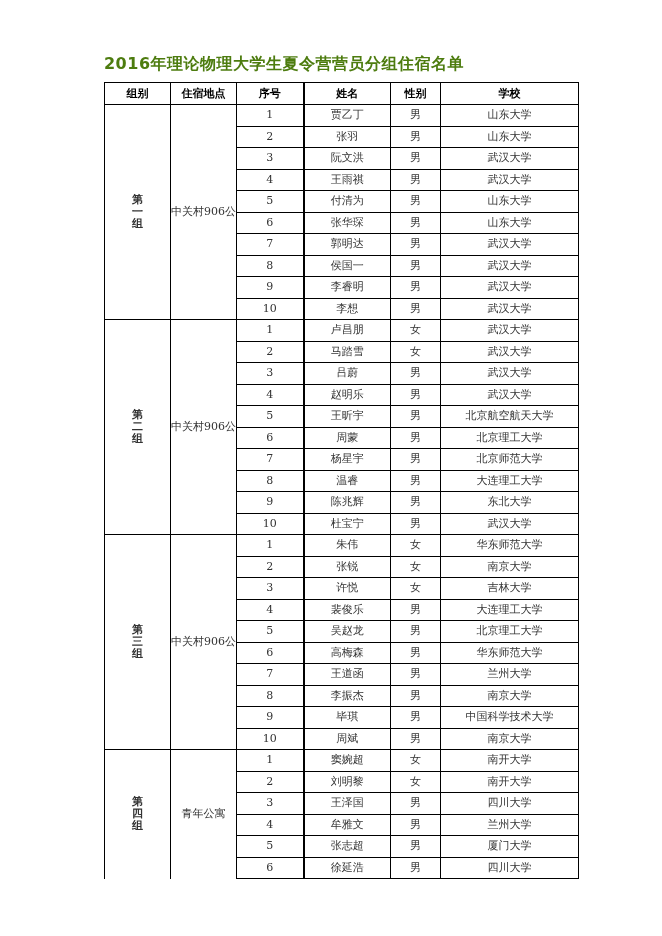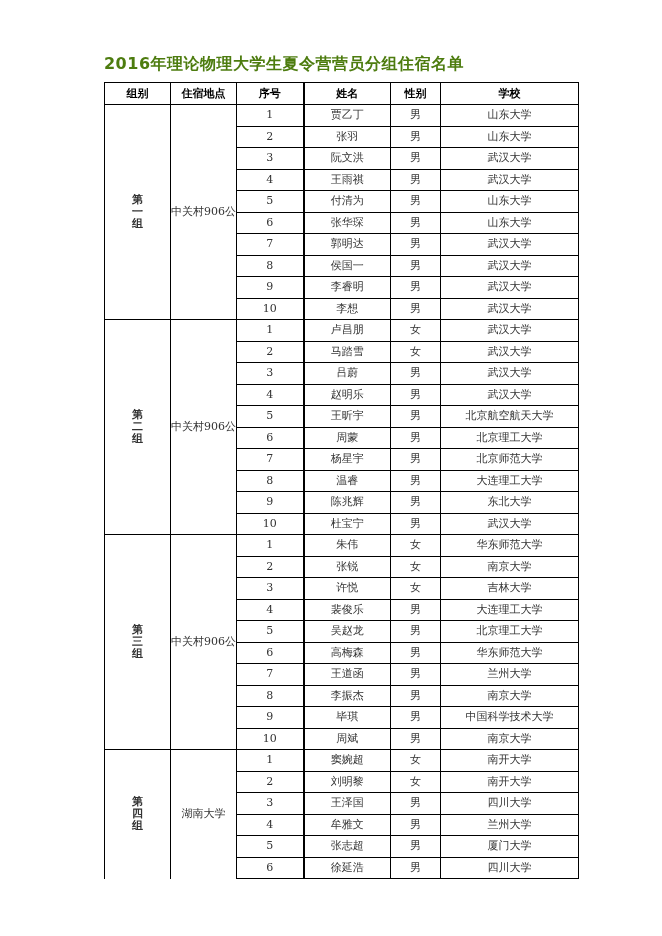--- a/index.html
+++ b/index.html
@@ -309,21 +309,21 @@
         <td>周斌</td>
         <td>男</td>
         <td>南京大学</td>
       </tr>
       <tr>
         <td class="group-label open-bottom" rowspan="6">
           <span>第</span>
           <span>四</span>
           <span>组</span>
         </td>
-        <td class="location open-bottom" rowspan="6">湖南大学</td>
+        <td class="location open-bottom" rowspan="6">青年公寓</td>
         <td class="seq">1</td>
         <td>窦婉超</td>
         <td>女</td>
         <td>南开大学</td>
       </tr>
       <tr>
         <td class="seq">2</td>
         <td>刘明黎</td>
         <td>女</td>
         <td>南开大学</td>

